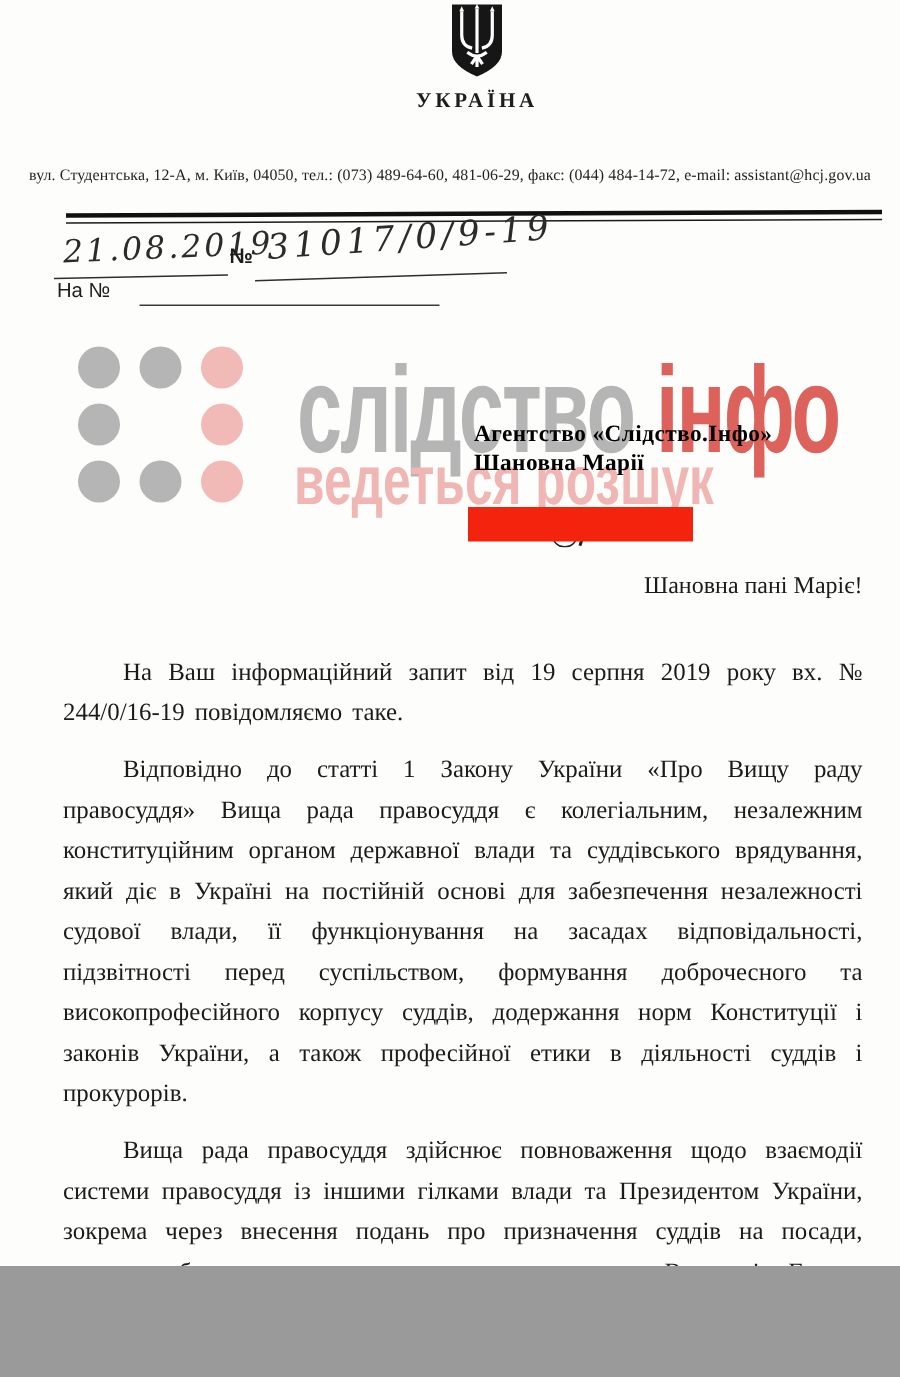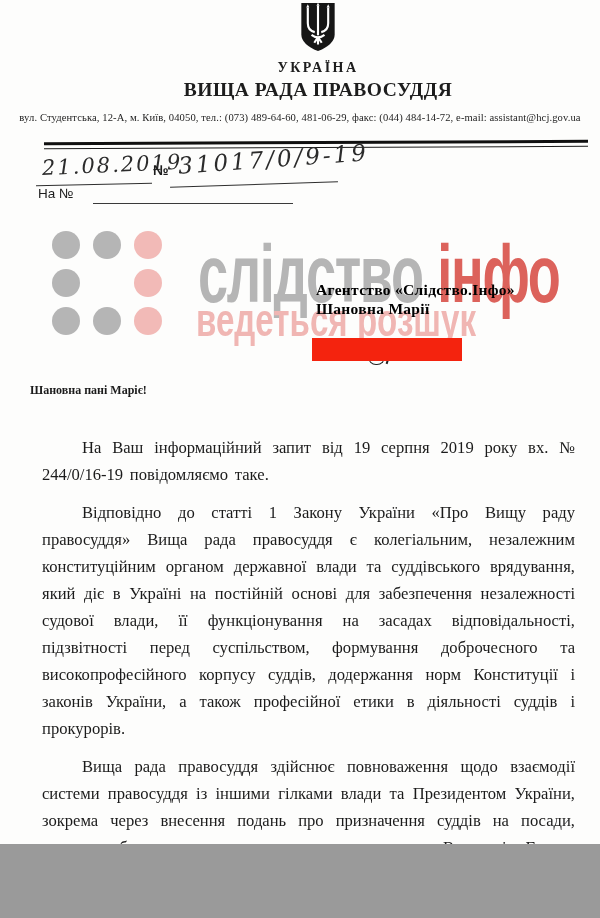--- a/index.html
+++ b/index.html
@@ -59,42 +59,41 @@
                letter-spacing:0.3px; }
   .redaction { position:absolute; left:312px; top:338px; width:150px; height:23px;
                background:var(--redaction, #f4230e); z-index:3; }
   .remnant-a { position:absolute; left:368px; top:357px; width:15px; height:7px; z-index:2;
                border:1.6px solid #222; border-top:none; border-radius:0 0 8px 8px; }
   .remnant-b { position:absolute; left:387px; top:355px; width:1.6px; height:9px; z-index:2;
                background:#222; transform:rotate(18deg); }
   
   .body { position:absolute; left:30px; right:25px; top:377px; z-index:2;
           font-size:16.6px; line-height:27px; text-align:justify; color:#1b1b1b; }
-  .salutation { text-align:left; font-weight:bold; font-size:12px; margin:0 0 30px 0; }
+  .salutation { text-align:right; font-weight:normal; font-size:16px; margin:0 0 30px 0; }
   .body p { margin:0 0 11px 12px; text-indent:40px; word-spacing:2.5px; }
   .body p:last-child { margin-bottom:0; }
 </style>
 </head>
 <body>
 
 <div class="page">
 
   <svg class="emblem" viewBox="0 0 40 54" xmlns="http://www.w3.org/2000/svg">
     <path d="M2 1 H38 V35 Q38 45.5 20 53 Q2 45.5 2 35 Z" fill="#161616"></path>
     <g stroke="#ffffff" stroke-width="2.3" fill="none">
       <path d="M9 6 V23 Q9 31 16.5 32.5"></path>
       <path d="M31 6 V23 Q31 31 23.5 32.5"></path>
       <path d="M20 4 V36"></path>
       <path d="M13 35.5 Q20 41 27 35.5"></path>
       <path d="M20 38 L16 44 M20 38 L24 44 M20 38 V46"></path>
     </g>
     <path d="M7.3 6 L9 2.4 L10.7 6 Z M18.3 4 L20 0.8 L21.7 4 Z M29.3 6 L31 2.4 L32.7 6 Z" fill="#ffffff"></path>
   </svg>
   <div class="hdr-center country">УКРАЇНА</div>
-  <div class="hdr-center org">ВИЩА РАДА ПРАВОСУДДЯ</div>
   <div class="addr">вул. Студентська, 12-А, м. Київ, 04050, тел.: (073) 489-64-60, 481-06-29, факс: (044) 484-14-72, e-mail: assistant@hcj.gov.ua</div>
   <div class="rule"></div>
 
   <div class="hand date-hand">21.08.2019</div>
   <div class="uline-date"></div>
   <div class="num-label">№</div>
   <div class="hand num-hand">31017/0/9-19</div>
   <div class="uline-num"></div>
   <div class="na-label">На №</div>
   <div class="uline-na"></div>

